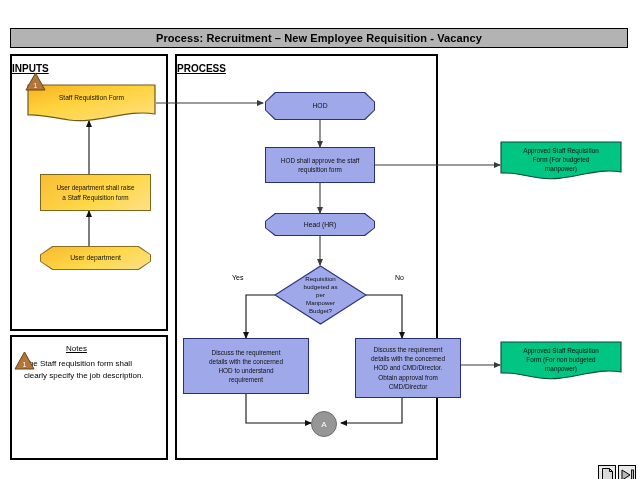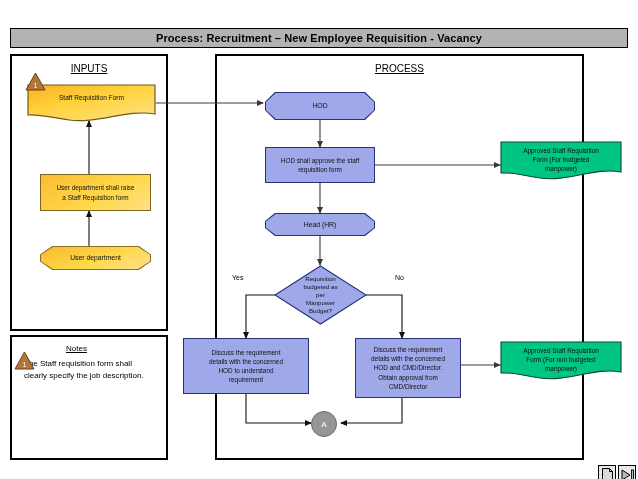--- a/index.html
+++ b/index.html
@@ -42,30 +42,30 @@
 
   
   .panel {
     position: absolute;
     border: 2px solid #000;
     box-sizing: border-box;
     background: #fff;
   }
   #panel-inputs   { left: 10px;  top: 46px;  width: 158px; height: 277px; }
   #panel-notes    { left: 10px;  top: 327px; width: 158px; height: 125px; }
-  #panel-process  { left: 175px; top: 46px;  width: 369px; height: 406px; margin-left: 40px; }
+  #panel-process  { left: 175px; top: 46px;  width: 263px; height: 406px; }
   #panel-output   { left: 489px; top: 46px;  width: 139px; height: 406px; }
 
   .col-header {
     position: absolute;
     width: 100%;
     top: 7px;
-    text-align: center;
+    text-align: left;
     font-size: 10px;
-    font-weight: normal;
+    font-weight: bold;
     color: #000;
     text-decoration: underline;
   }
 
   
   .node { position: absolute; box-sizing: border-box; }
 
   .node .label {
     position: absolute;
     left: 0; top: 0;

